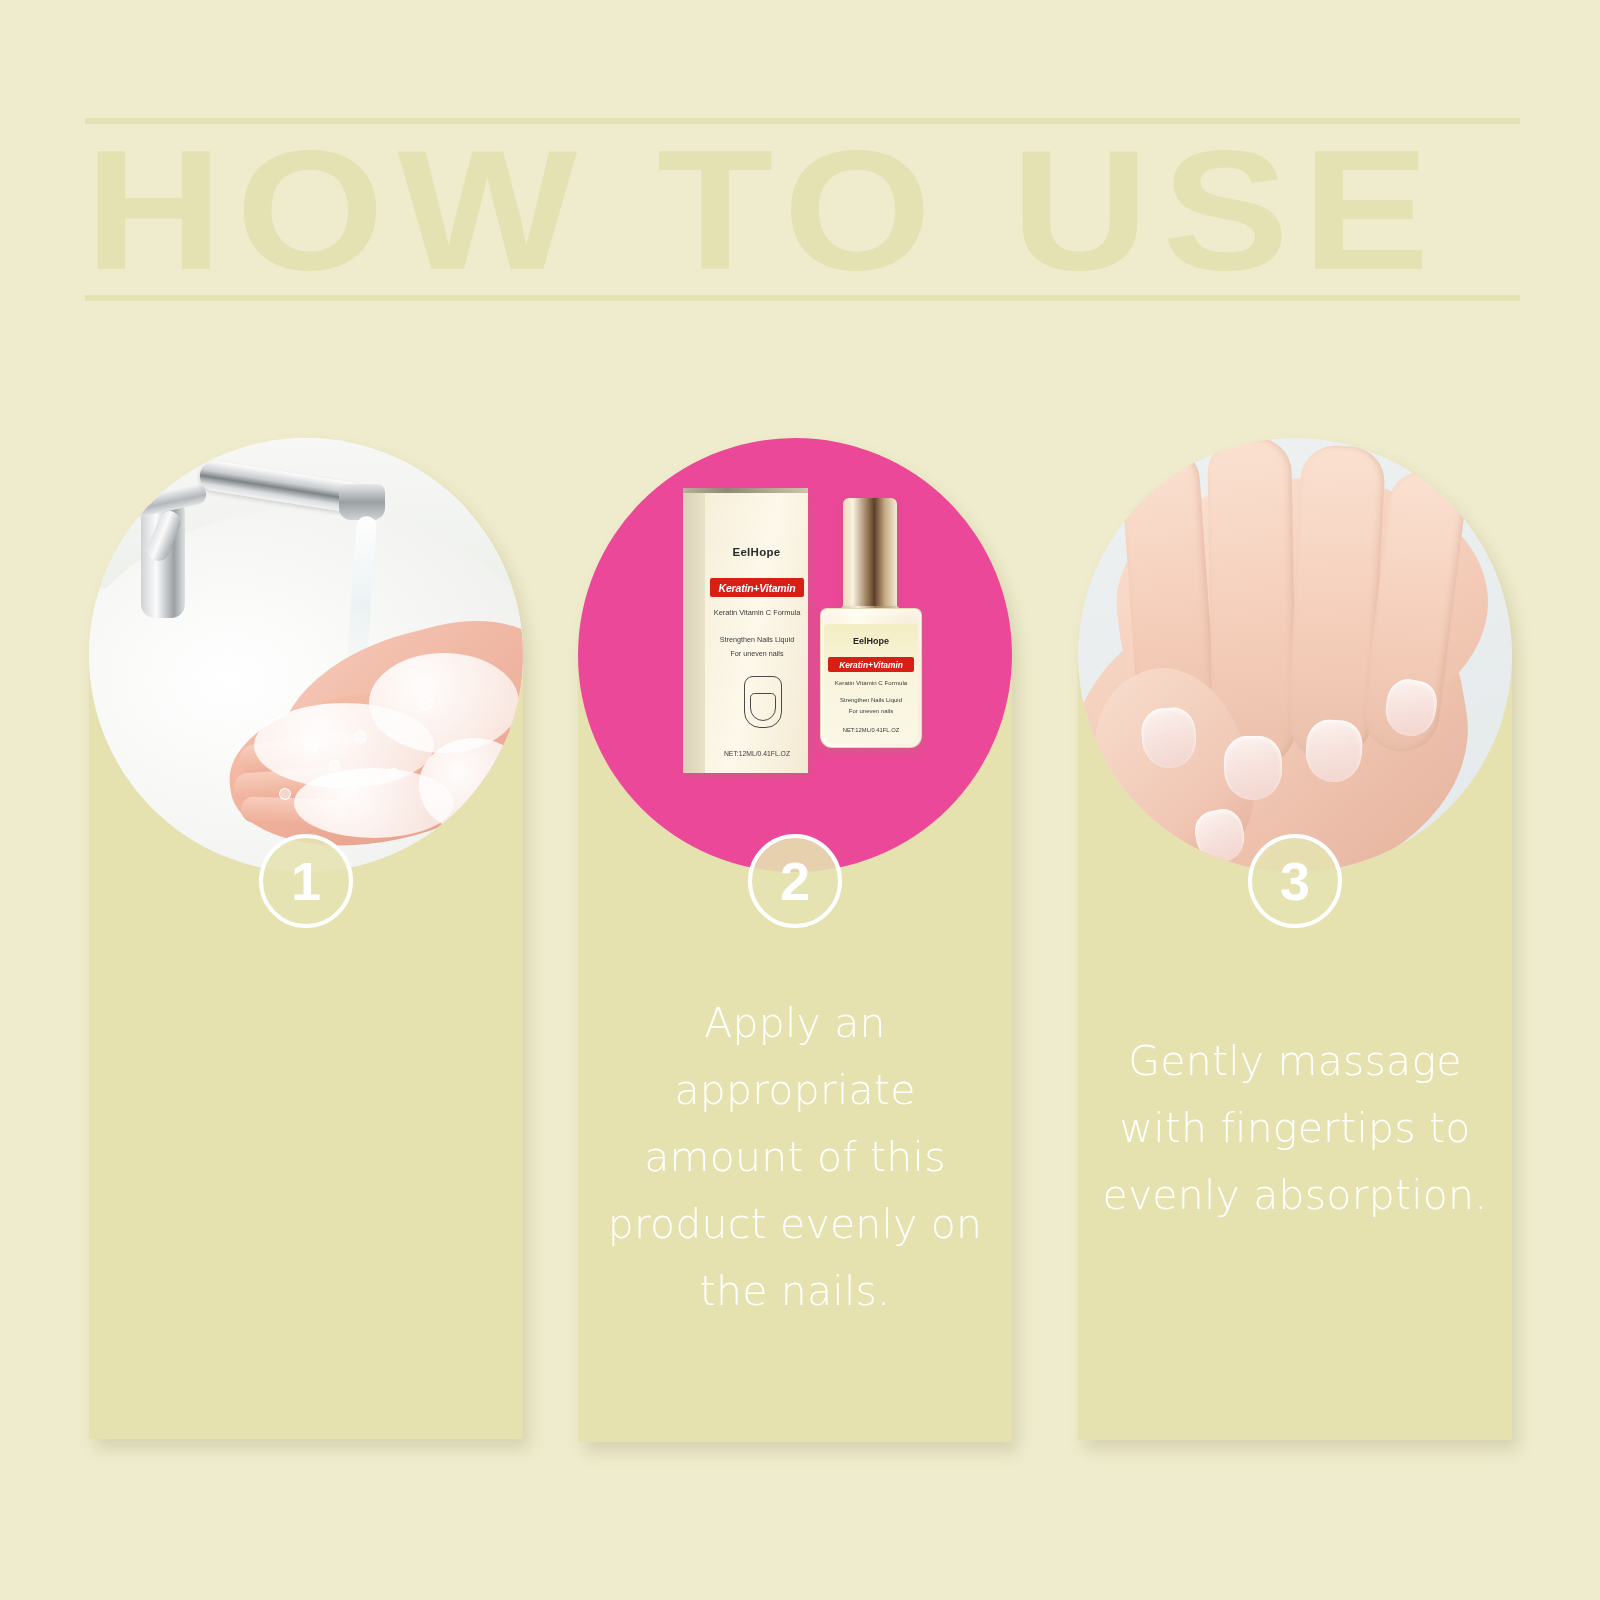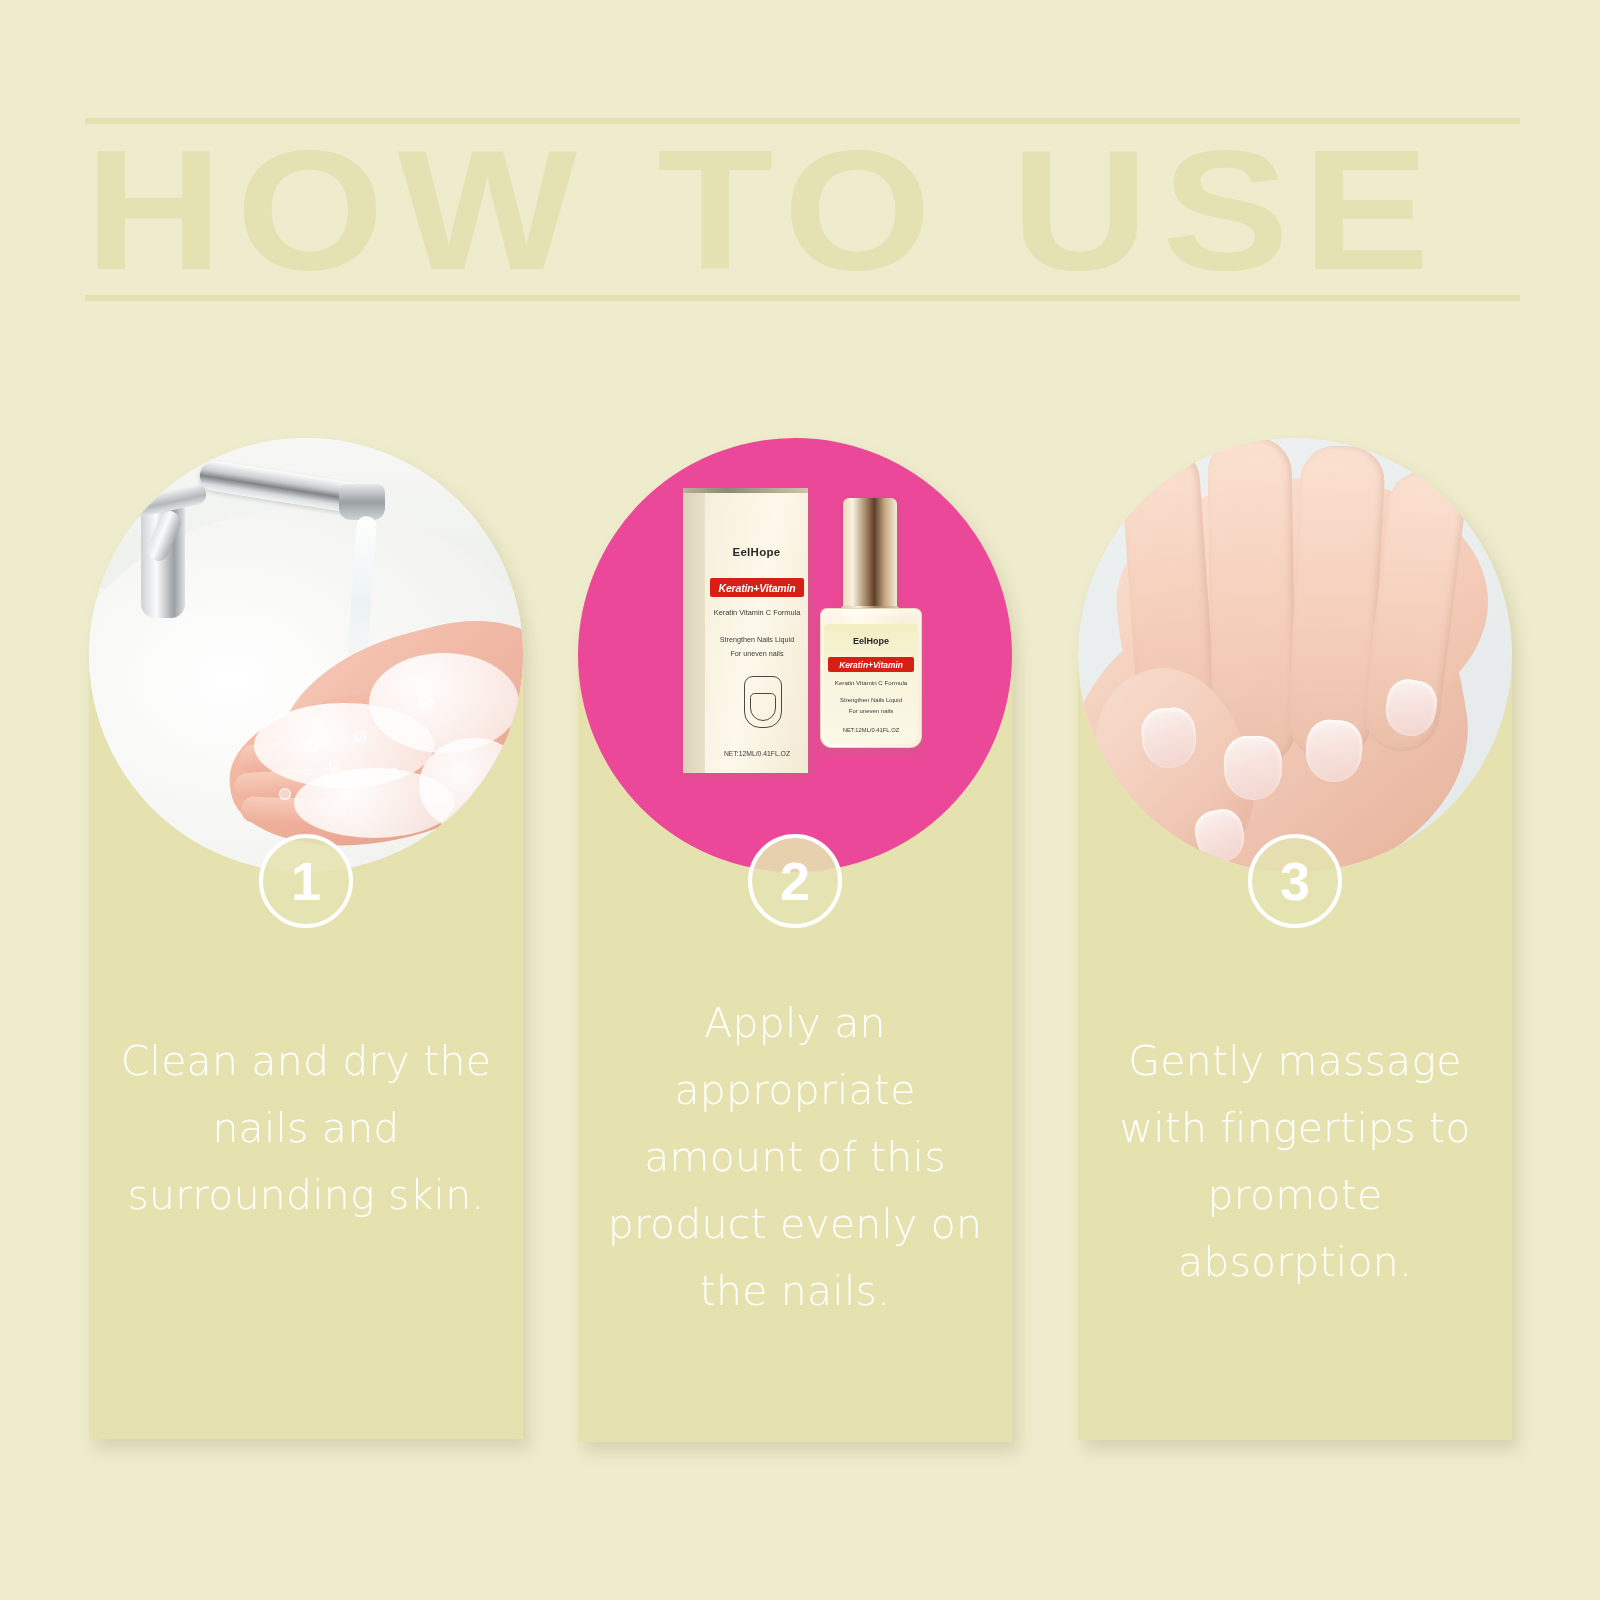--- a/index.html
+++ b/index.html
@@ -300,21 +300,20 @@
           <div class="bub" style="left:265px;top:292px;width:13px;height:13px;"></div>
           <div class="bub" style="left:300px;top:330px;width:10px;height:10px;"></div>
           <div class="bub" style="left:330px;top:258px;width:14px;height:14px;"></div>
           <div class="bub" style="left:190px;top:350px;width:12px;height:12px;"></div>
         </div>
       </div>
     </div>
     <div class="step-badge">
       <span>1</span>
     </div>
-    <div class="caption cap-1">Clean and dry the nails and surrounding skin.</div>
   </div>
 
   <div class="card card-2">
     <div class="media">
       <div class="media-inner">
         <div class="photo-product">
           <div class="box-top"></div>
           <div class="box"></div>
           <div class="box-side"></div>
           <div class="box-brand">EelHope</div>
@@ -363,16 +362,16 @@
           <div class="nail na2"></div>
           <div class="nail na3"></div>
           <div class="nail na4"></div>
           <div class="nail na5"></div>
         </div>
       </div>
     </div>
     <div class="step-badge">
       <span>3</span>
     </div>
-    <div class="caption cap-3">Gently massage with fingertips to promote absorption.</div>
+    <div class="caption cap-3">Gently massage with fingertips to evenly absorption.</div>
   </div>
 
 </div>
 
 </body></html>

